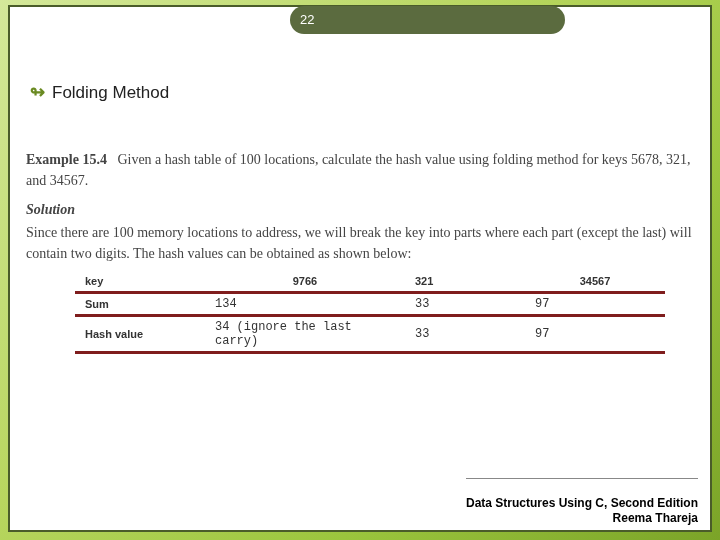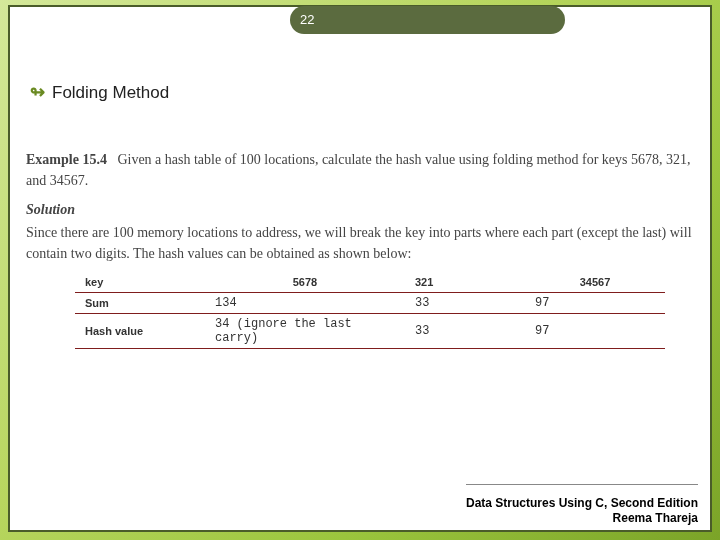--- a/index.html
+++ b/index.html
@@ -78,21 +78,21 @@
     position: absolute;
     top: 265px;
     left: 65px;
     right: 16px;
     border-collapse: collapse;
     font-family: 'Courier New', Courier, monospace;
     font-size: 12px;
     color: #333;
   }
   .hash-table th, .hash-table td {
-    border-bottom: 1px solid #7f1d1d;
+    border-bottom: 3px solid #7f1d1d;
     padding: 3px 10px;
     text-align: left;
     vertical-align: middle;
     height: 20px;
   }
   .hash-table thead th {
     font-weight: bold;
     font-family: Arial, sans-serif;
     font-size: 11px;
   }
@@ -110,21 +110,21 @@
   .footer {
     position: absolute;
     bottom: 4px;
     right: 12px;
     text-align: right;
     font-size: 12px;
     font-weight: bold;
     color: #000;
     line-height: 1.25;
   }
-  .footer .line1 { border-top: 1px solid #888; padding-top: 11px; display: inline-block; }
+  .footer .line1 { border-top: 1px solid #888; padding-top: 17px; display: inline-block; }
 </style>
 </head>
 <body>
 
 <div class="slide">
 
   <div class="pagebox">
     <span>22</span>
   </div>
 
@@ -140,21 +140,21 @@
       <span>Given a hash table of 100 locations, calculate the hash value using folding method for keys 5678, 321, and 34567.</span>
     </p>
     <span class="solution-label">Solution</span>
     <p>Since there are 100 memory locations to address, we will break the key into parts where each part (except the last) will contain two digits. The hash values can be obtained as shown below:</p>
   </div>
 
   <table class="hash-table">
     <thead>
       <tr>
         <th class="keyhdr">key</th>
-        <th class="c1">5678</th>
+        <th class="c1">9766</th>
         <th class="c2">321</th>
         <th class="c3">34567</th>
       </tr>
     </thead>
     <tbody>
       <tr>
         <td class="rowlbl">Sum</td>
         <td>134</td>
         <td>33</td>
         <td>97</td>

